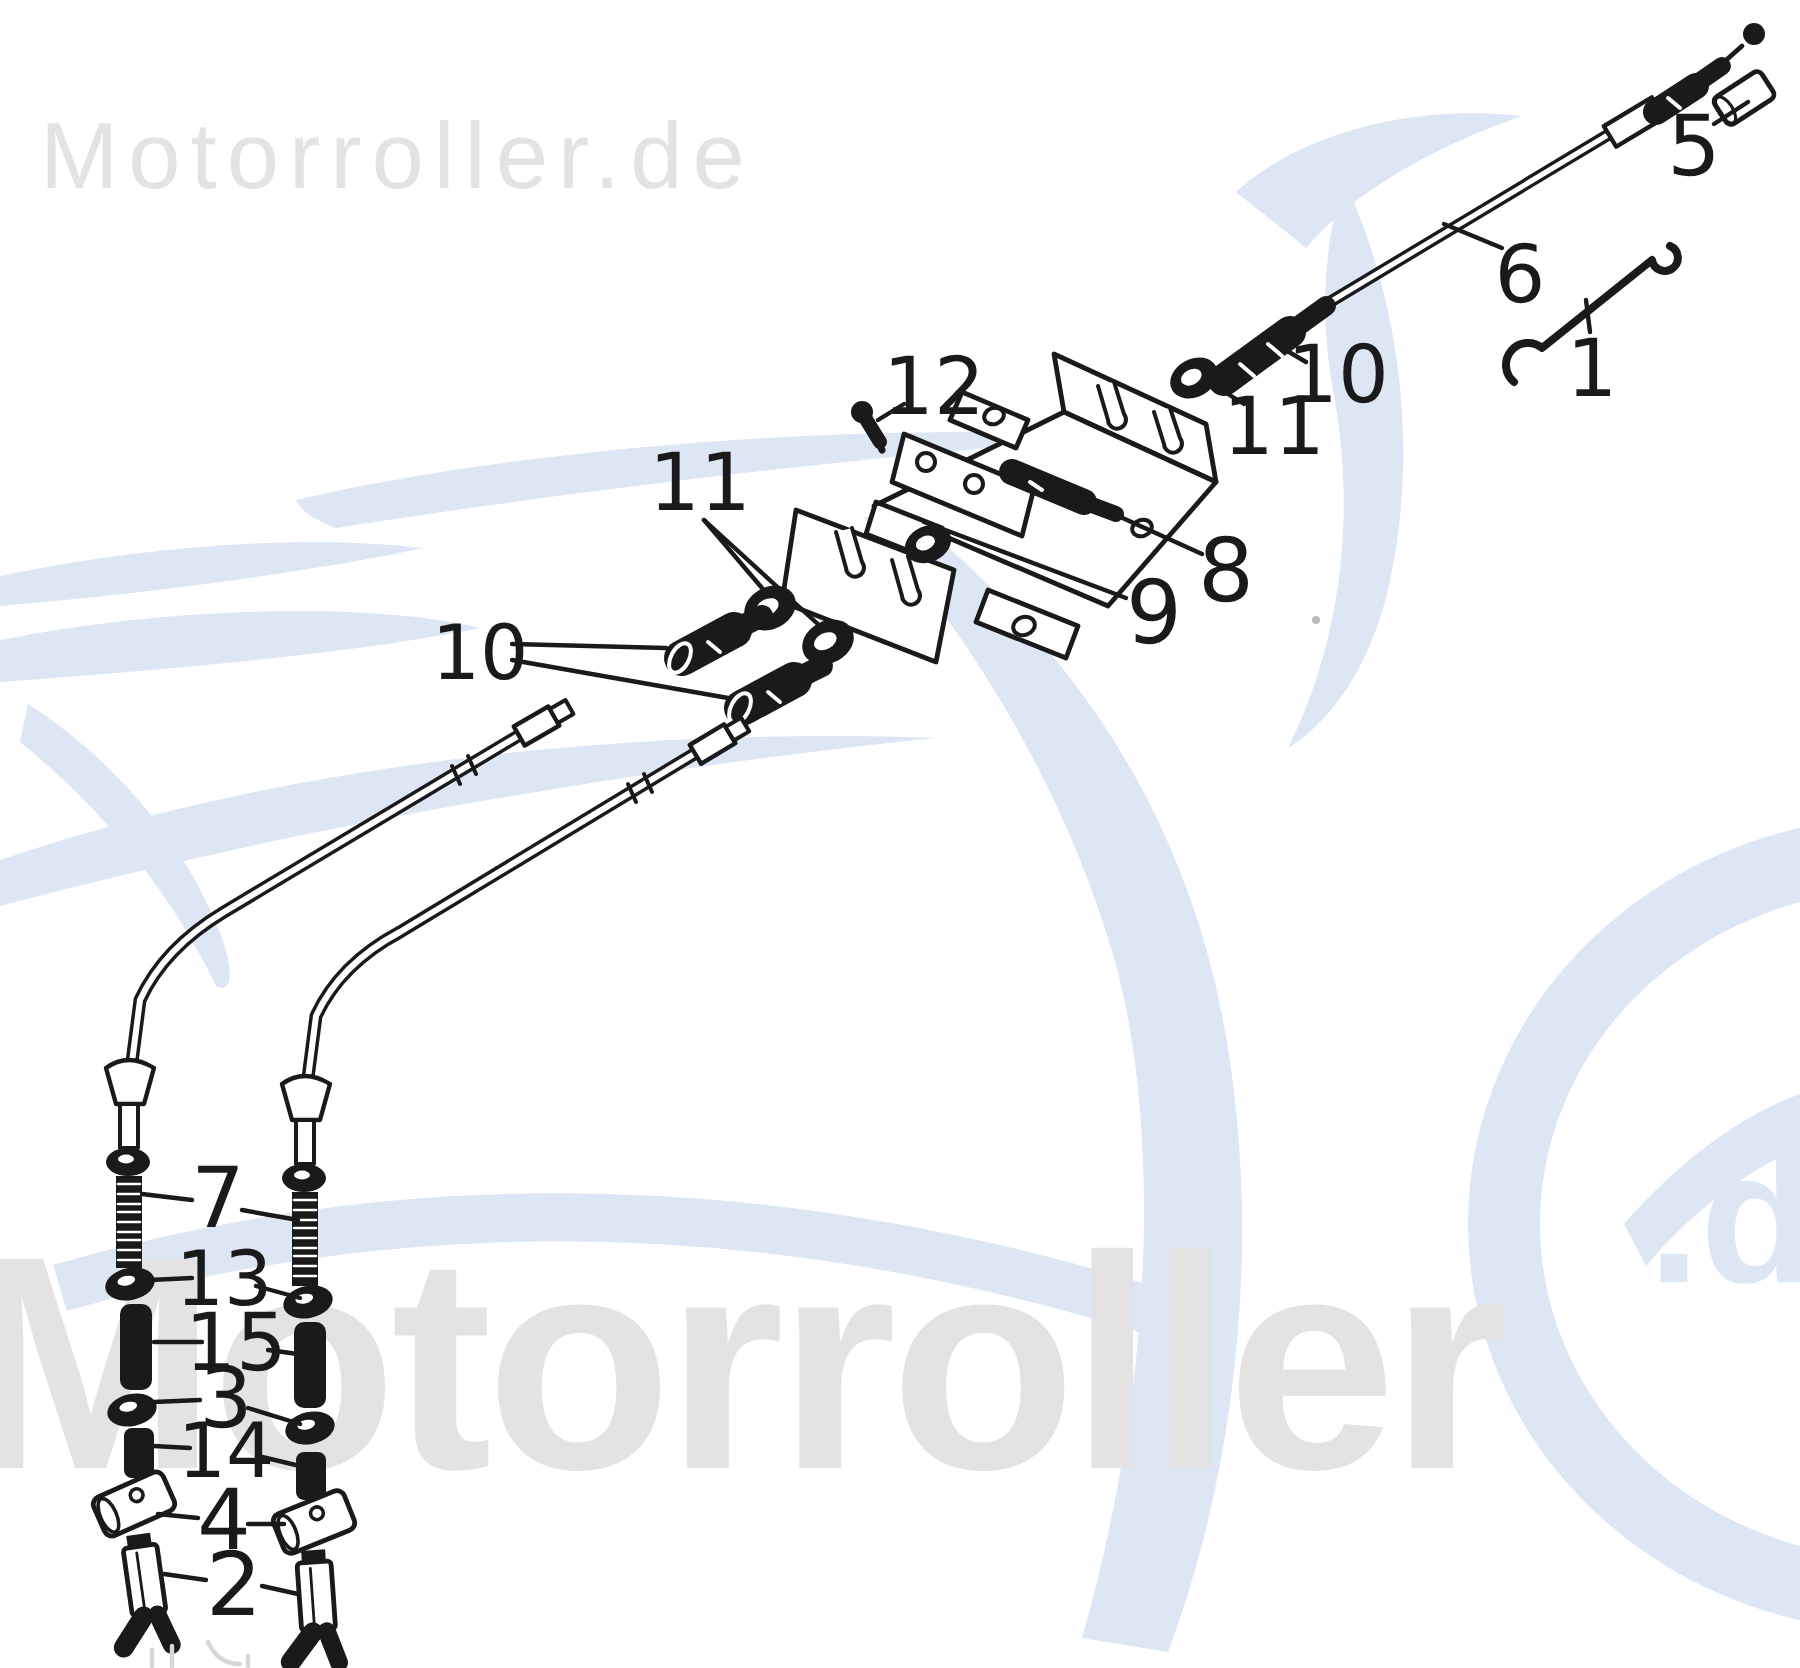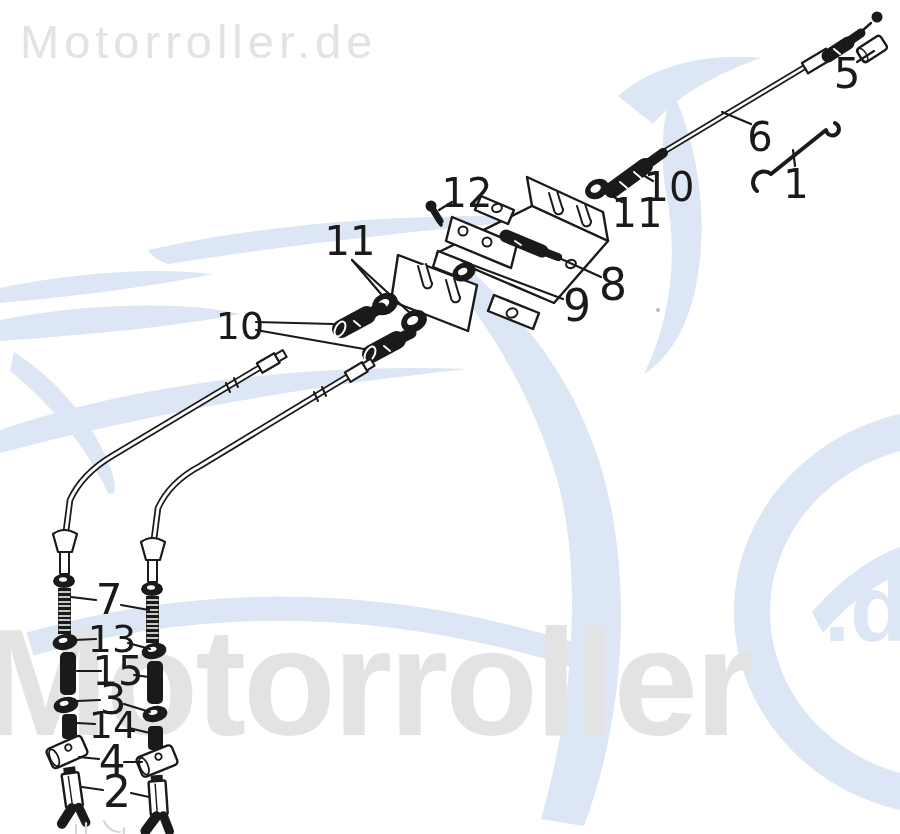--- a/index.html
+++ b/index.html
@@ -47,21 +47,21 @@
       <path d="M0,430 C132,385 302,363 468,369 C312,385 142,415 0,453 Z"></path>
       <path d="M432,259 C482,312 532,392 557,479 C580,560 578,690 541,819 L584,826 C633,695 631,541 592,441 C561,357 501,293 449,253 Z"></path>
       <path d="M672,90 C700,150 710,225 694,295 C684,335 666,360 644,374 C672,318 678,252 666,192 C660,158 662,120 672,90 Z"></path>
       <path d="M618,96 C651,66 707,52 761,58 C715,74 677,96 653,124 C641,114 629,105 618,96 Z"></path>
       <path d="M812,612 C841,579 872,557 900,547 L900,574 C873,585 845,607 823,633 Z"></path>
     </g>
     <ellipse cx="952" cy="612" rx="200" ry="186" fill="none" stroke="#dce6f4" stroke-width="36"></ellipse>
     <path d="M30,644 Q300,566 590,660" fill="none" stroke="#dce6f4" stroke-width="24"></path>
   </svg>
 
-  <div class="toplogo" style="color: rgb(227, 227, 227);">Motorroller.de</div>
+  <div class="toplogo" style="color: rgb(227, 227, 227); margin-top: 36px;">Motorroller.de</div>
   <div class="bottomlogo" style="color: rgb(227, 227, 227);">Motorroller</div>
   <div class="bottomsuffix" style="color: rgb(220, 230, 244);">.de</div>
 
   <svg id="diagram" class="layer" width="900" height="834" viewBox="0 0 900 834">
     <g stroke="#1a1a1a" fill="none" stroke-linecap="round" stroke-linejoin="round">
 
       <g>
         <path d="M660,154 L833,50" stroke-width="6"></path>
         <path d="M660,154 L833,50" stroke="#ffffff" stroke-width="2.6"></path>
         <g>

